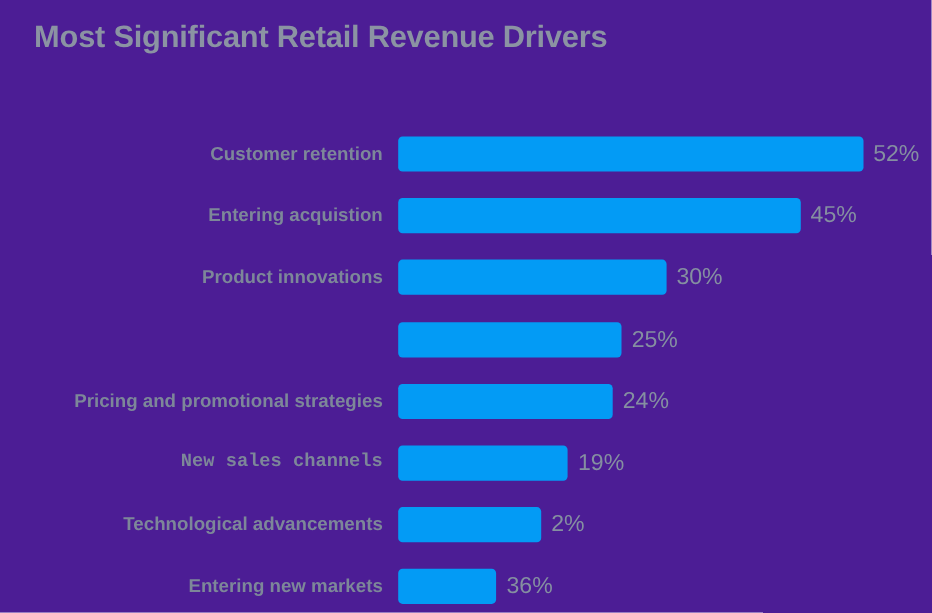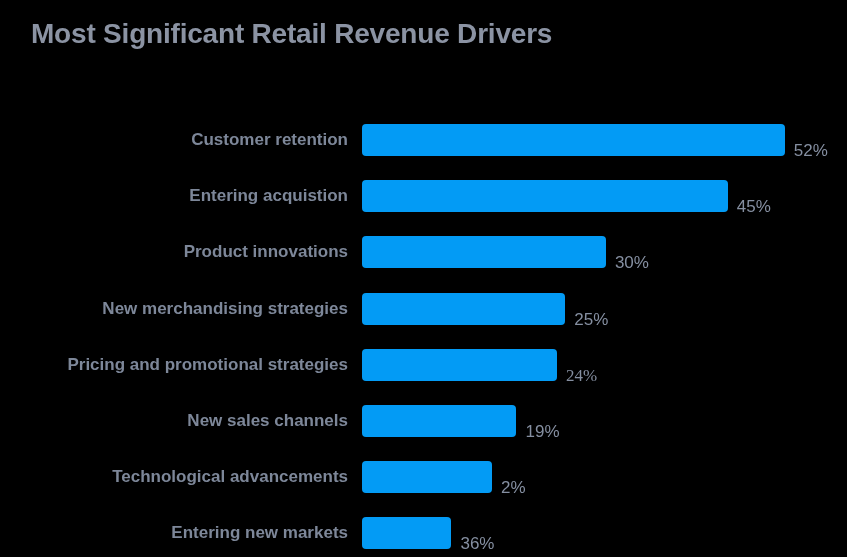--- a/index.html
+++ b/index.html
@@ -74,33 +74,33 @@
   }
 
   .bar-fill {
     height: 32px;
     background: #039bf5;
     border-radius: 4px;
   }
 
   .value-label {
     position: absolute;
-    top: 11px;
+    top: 0;
     height: 32px;
     line-height: 32px;
-    font-size: 17px;
+    font-size: 21px;
     font-weight: normal;
     color: #858fa1;
     white-space: nowrap;
   }
 </style>
 </head>
 <body>
 
-<div id="chart-root" style="background: #000000;">
+<div id="chart-root" style="background: #4c1d95;">
 
   <div id="chart-title" style="color: rgb(139, 147, 163);">Most Significant Retail Revenue Drivers</div>
 
   <div id="plot-area">
       <div class="bar-row" style="top: 0px;">
         <div class="cat-label" style="color: rgb(125, 135, 153);">Customer retention</div>
         <div class="bar-track" style="left: 362px; width: 422.76px;">
           <div class="bar-fill" style="width: 100%; height: 32px; background: rgb(3, 155, 245);"></div>
         </div>
         <div class="value-label" style="left: 793.76px; color: rgb(133, 143, 161);">52%</div>
@@ -113,35 +113,34 @@
         <div class="value-label" style="left: 736.85px; color: rgb(133, 143, 161);">45%</div>
       </div>
       <div class="bar-row" style="top: 112.4px;">
         <div class="cat-label" style="color: rgb(125, 135, 153);">Product innovations</div>
         <div class="bar-track" style="left: 362px; width: 243.9px;">
           <div class="bar-fill" style="width: 100%; height: 32px; background: rgb(3, 155, 245);"></div>
         </div>
         <div class="value-label" style="left: 614.9px; color: rgb(133, 143, 161);">30%</div>
       </div>
       <div class="bar-row" style="top: 168.6px;">
-        <div class="cat-label" style="color: rgb(125, 135, 153);">New merchandising strategies</div>
         <div class="bar-track" style="left: 362px; width: 203.25px;">
           <div class="bar-fill" style="width: 100%; height: 32px; background: rgb(3, 155, 245);"></div>
         </div>
         <div class="value-label" style="left: 574.25px; color: rgb(133, 143, 161);">25%</div>
       </div>
       <div class="bar-row" style="top: 224.8px;">
         <div class="cat-label" style="color: rgb(125, 135, 153);">Pricing and promotional strategies</div>
         <div class="bar-track" style="left: 362px; width: 195.12px;">
           <div class="bar-fill" style="width: 100%; height: 32px; background: rgb(3, 155, 245);"></div>
         </div>
-        <div class="value-label" style="left: 566.12px; color: rgb(133, 143, 161); font-family: Liberation Serif, serif;">24%</div>
+        <div class="value-label" style="left: 566.12px; color: rgb(133, 143, 161);">24%</div>
       </div>
       <div class="bar-row" style="top: 281px;">
-        <div class="cat-label" style="color: rgb(125, 135, 153);">New sales channels</div>
+        <div class="cat-label" style="color: rgb(125, 135, 153); font-family: Liberation Mono, monospace;">New sales channels</div>
         <div class="bar-track" style="left: 362px; width: 154.47px;">
           <div class="bar-fill" style="width: 100%; height: 32px; background: rgb(3, 155, 245);"></div>
         </div>
         <div class="value-label" style="left: 525.47px; color: rgb(133, 143, 161);">19%</div>
       </div>
       <div class="bar-row" style="top: 337.2px;">
         <div class="cat-label" style="color: rgb(125, 135, 153);">Technological advancements</div>
         <div class="bar-track" style="left: 362px; width: 130.08px;">
           <div class="bar-fill" style="width: 100%; height: 32px; background: rgb(3, 155, 245);"></div>
         </div>

